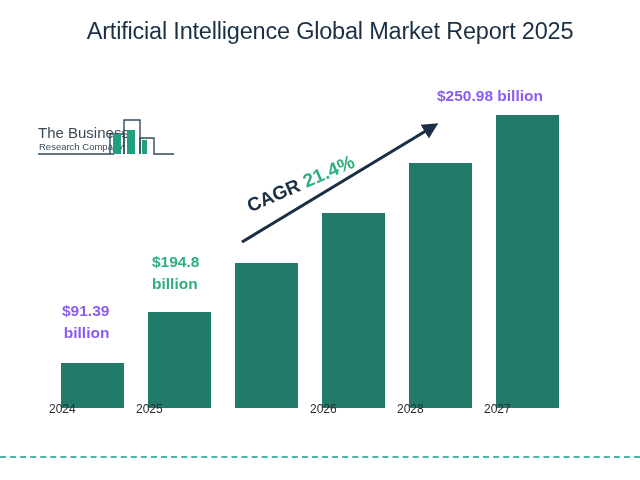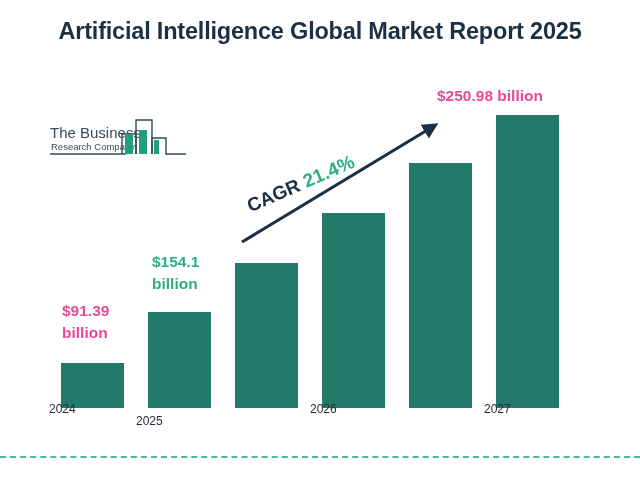--- a/index.html
+++ b/index.html
@@ -16,35 +16,35 @@
     position: relative;
     width: 640px;
     height: 480px;
     background: #ffffff;
     overflow: hidden;
   }
 
   
   .chart-title {
     position: absolute;
-    left: 48px;
+    left: 58px;
     top: 16px;
     width: 544px;
     text-align: center;
     font-size: 23.5px;
-    font-weight: bold;
+    font-weight: normal;
     line-height: 1.32;
     color: #1b3044;
     letter-spacing: -0.2px;
   }
 
   
   .logo {
     position: absolute;
-    left: 48px;
+    left: 36px;
     top: 116px;
     width: 148px;
     height: 52px;
   }
   .logo svg { display: block; }
 
   
   .plot {
     position: absolute;
     left: 0;
@@ -56,21 +56,21 @@
     position: absolute;
     background: #227a6a;
   }
 
   
   .bar-label {
     position: absolute;
     font-size: 15.5px;
     font-weight: bold;
     line-height: 1.45;
-    color: #ec4899;
+    color: #8b5cf6;
     white-space: pre-line;
   }
   .bar-label.accent { color: #2fae7e; }
   .bar-label.single { white-space: nowrap; }
 
   
   .xtick {
     position: absolute;
     top: 402px;
     width: 86px;
@@ -149,40 +149,41 @@
 
   <div class="plot">
 
     <div class="bar" style="left:61px; top:363px; width:63px; height:45px;"></div>
     <div class="bar" style="left:148px; top:312px; width:63px; height:96px;"></div>
     <div class="bar" style="left:235px; top:263px; width:63px; height:145px;"></div>
     <div class="bar" style="left:322px; top:213px; width:63px; height:195px;"></div>
     <div class="bar" style="left:409px; top:163px; width:63px; height:245px;"></div>
     <div class="bar" style="left:496px; top:115px; width:63px; height:293px;"></div>
 
-    <div class="bar-label" style="left:62px; top:300px;">$91.39
+    <div class="bar-label" style="left:62px; top:300px;text-align:right;">$91.39
 billion</div>
-    <div class="bar-label accent" style="left:152px; top:251px;">$154.1
+    <div class="bar-label accent" style="left:152px; top:251px;">$194.8
 billion</div>
     <div class="bar-label single" style="left:437px; top:85px;">$250.98 billion</div>
 
     <svg class="cagr-arrow" viewBox="0 0 216 136">
       <defs>
         <marker id="arrowhead" markerWidth="5" markerHeight="5" refX="3.4" refY="2.5" orient="auto">
           <path d="M0,0 L5,2.5 L0,5 z" fill="#1b3044"></path>
         </marker>
       </defs>
       <line x1="6" y1="130" x2="198" y2="14" stroke="#1b3044" stroke-width="3.2" marker-end="url(#arrowhead)"></line>
     </svg>
 
     <div class="cagr-text"><span>CAGR</span> <span class="pct">21.4%</span></div>
 
     <div class="xtick" style="left:49px;">2024</div>
-    <div class="xtick" style="left:136px;margin-top:12px;">2025</div>
+    <div class="xtick" style="left:136px;">2025</div>
     <div class="xtick" style="left:310px;">2026</div>
+    <div class="xtick" style="left:397px;">2028</div>
     <div class="xtick" style="left:484px;">2027</div>
 
     <div class="yaxis-title">Market Size (in USD billion)</div>
 
   </div>
 
   <div class="bottom-rule"></div>
 
 </div>
 

